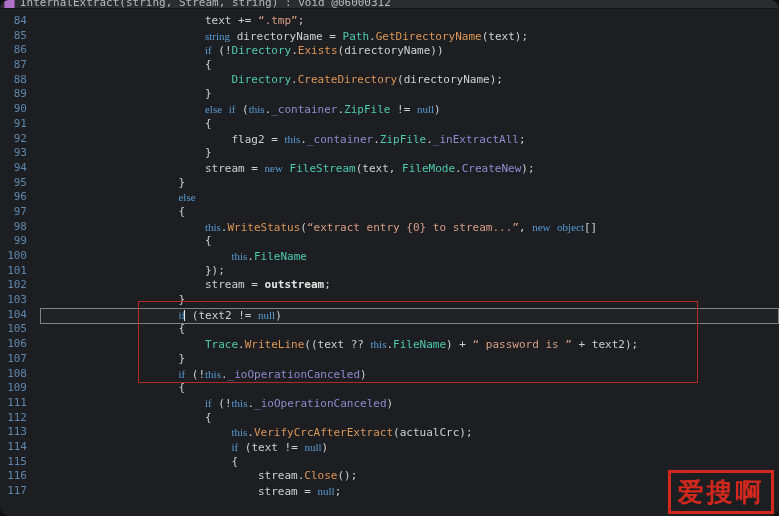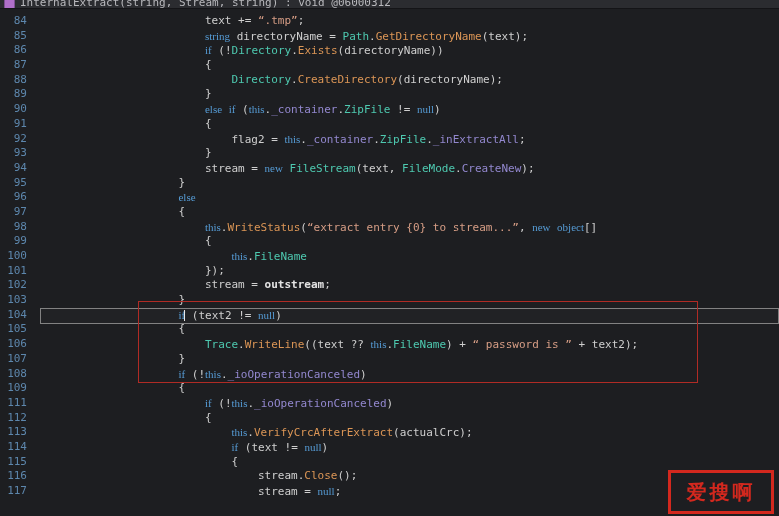--- a/index.html
+++ b/index.html
@@ -1,20 +1,20 @@
 <!DOCTYPE html>
 <html style="--bg: #1d1e21; --barBg: #2b2c30; --lineNum: #5d87ad; --kw: #569cd6; --ty: #4ec9b0; --me: #dc9656; --st: #d69d85; --fi: #9388cf; --pl: #cfcfcf; --param: #e4e4e4; --annot: #b02b25; --stamp: #d3281e; --caret: #e8e8e8; --clBorder: #828282;"><head>
 <meta charset="utf-8">
 <style>
   html,body{margin:0;padding:0;background:#101013;}
   #screen{
     position:relative;width:779px;height:516px;overflow:hidden;
     background:var(--bg,#1d1e21);
     font-family:"DejaVu Sans Mono", monospace;
-    font-size:11px;color:var(--pl,#cfcfcf);
+    font-size:11px;color:var(--pl,#cfcfcf);border-radius:9px;
   }
   
   #topbar{
     position:absolute;left:0;top:0;width:779px;height:8px;
     background:var(--barBg,#2b2c30);border-bottom:1px solid #141417;
     overflow:hidden;white-space:nowrap;
   }
   #topbar .inner{position:absolute;left:4px;top:-5px;display:flex;align-items:center;gap:5px;}
   #topbar .micon{width:9px;height:9px;background:#b06fc9;border:1px solid #7d4f91;display:inline-block;margin-top:4px;}
   #topbar .btxt{color:#b9b9bd;font-size:11px;}
@@ -40,21 +40,21 @@
   
   #annot{
     position:absolute;left:138px;top:301px;width:558px;height:80px;
     border:1.5px solid var(--annot,#b02b25);pointer-events:none;
   }
   
   #stamp{
     position:absolute;left:668px;top:470px;width:100px;height:38px;
     border:3px solid var(--stamp,#d3281e);color:var(--stamp,#d3281e);
     display:flex;align-items:center;justify-content:center;
-    font-family:"DejaVu Serif", serif;font-weight:bold;font-size:20px;
+    font-family:"DejaVu Serif", serif;font-weight:bold;font-size:26px;
     letter-spacing:3px;line-height:1;
   }
 </style>
 </head>
 <body>
 
 <div id="screen">
 
   <div id="topbar">
     <div class="inner">

